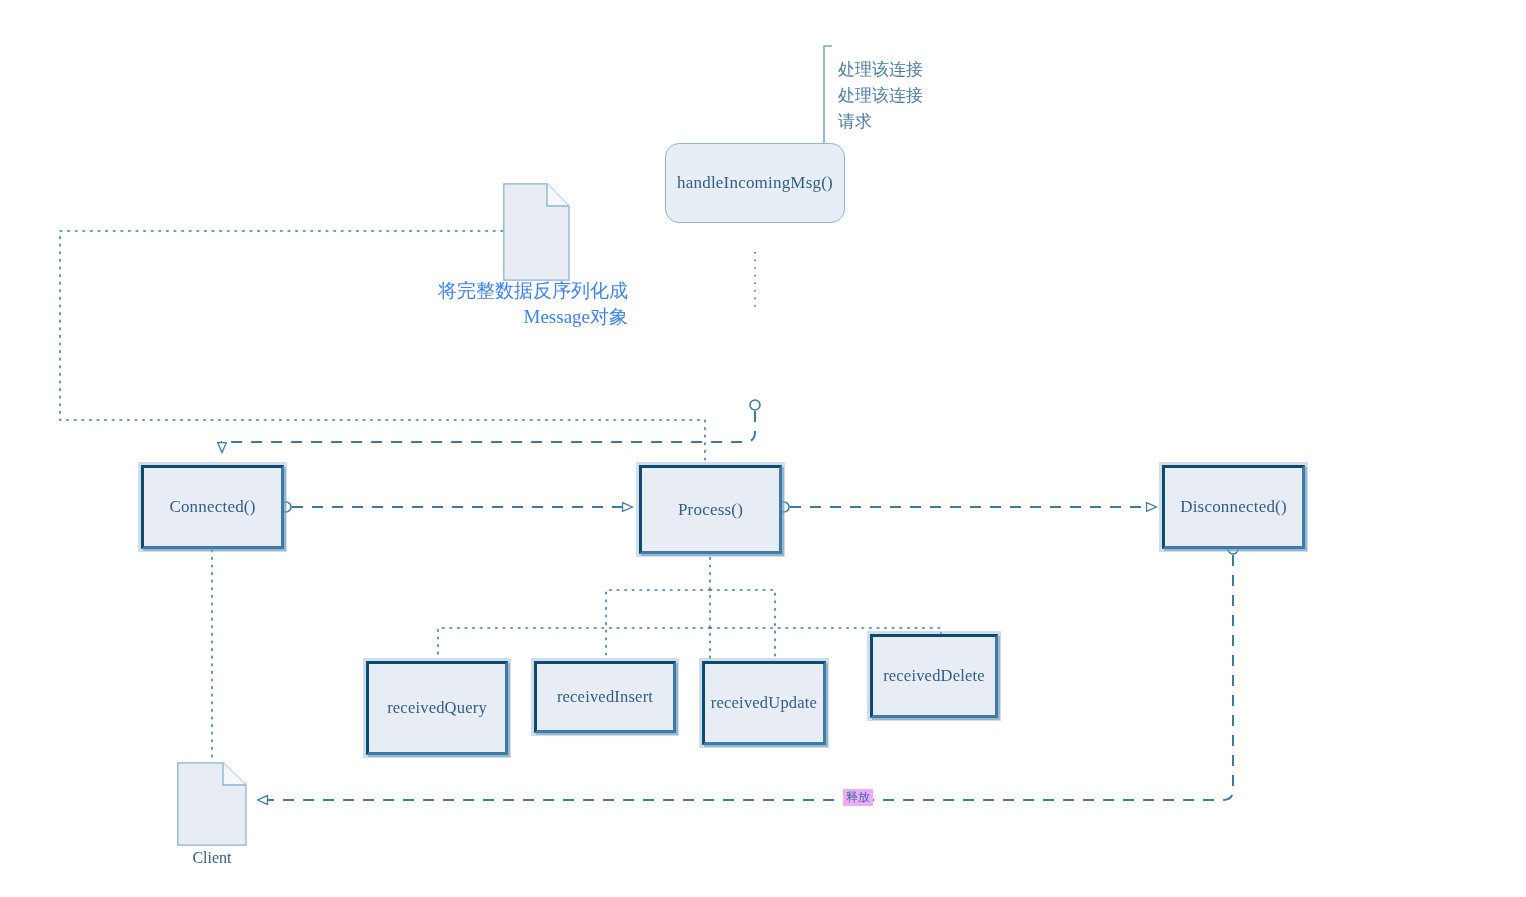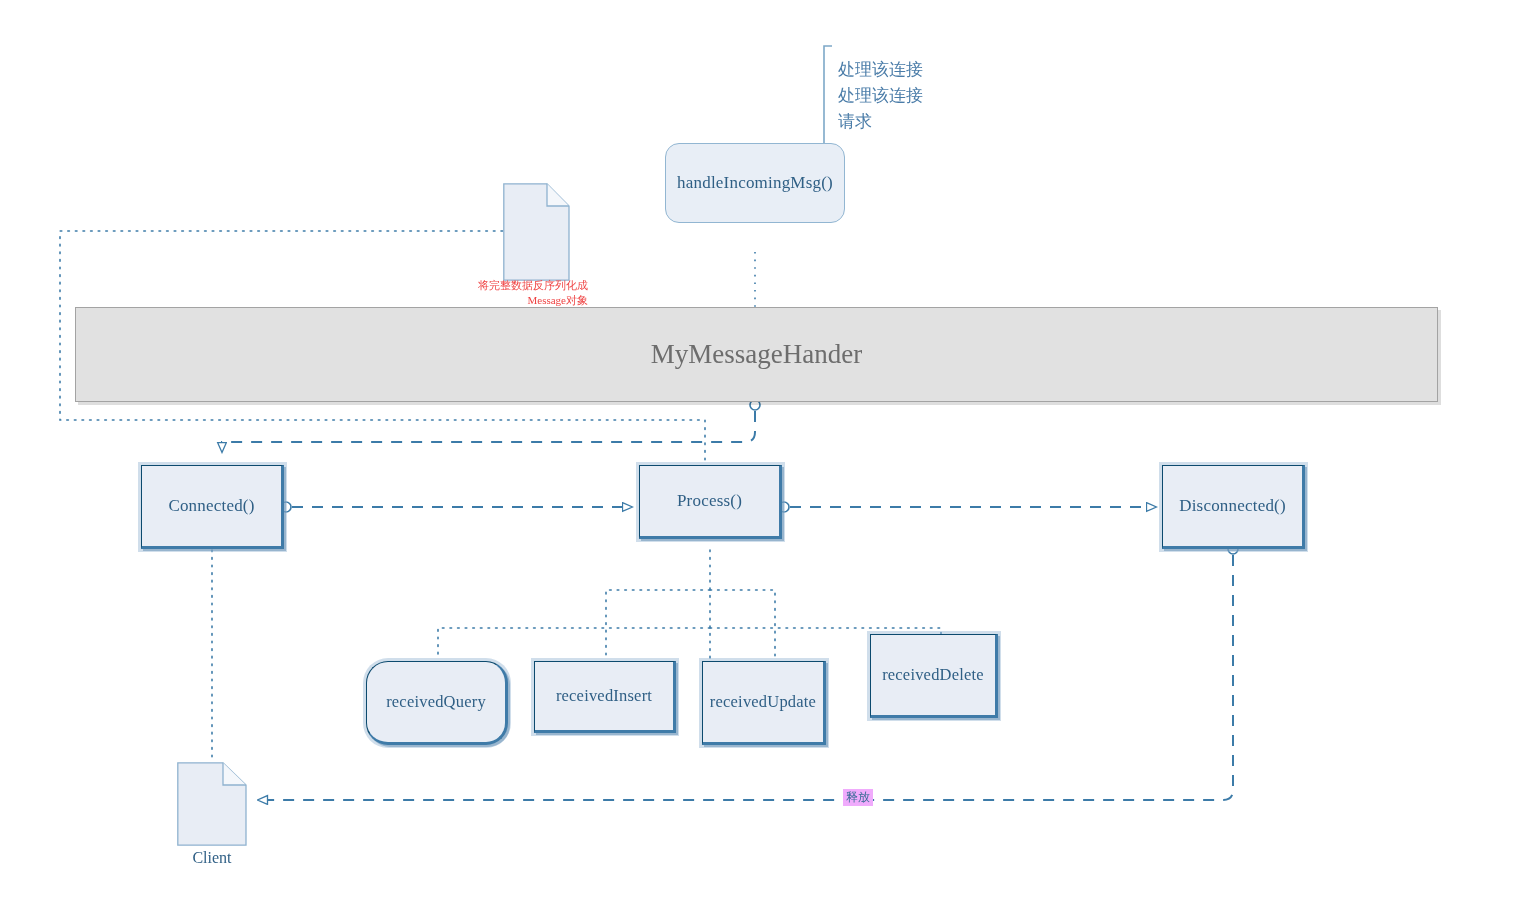--- a/index.html
+++ b/index.html
@@ -25,21 +25,21 @@
     left: 0; top: 0;
     width: 1526px;
     height: 897px;
     pointer-events: none;
   }
   
   .node {
     position: absolute;
     box-sizing: border-box;
     background: #e8edf5;
-    border: 1px solid #0c4a6e;
+    border: 3px solid #0c4a6e;
     box-shadow: 0 0 0 3px rgba(150,182,210,0.45),
                 2px 2px 0 0 rgba(70,120,160,0.55);
     display: flex;
     align-items: center;
     justify-content: center;
     color: #2f5f85;
     font-size: 17px;
     letter-spacing: .2px;
   }
   .node.state {
@@ -85,22 +85,22 @@
   }
   .note-text {
     position: absolute;
     color: #4a7ca8;
     font-family: "DejaVu Sans", "Liberation Sans", sans-serif;
     font-size: 17px;
     line-height: 1.52;
   }
   .cn-caption {
     position: absolute;
-    color: #ef4444;
-    font-size: 11px;
+    color: #3b82f6;
+    font-size: 19px;
     text-align: right;
     line-height: 1.35;
     white-space: nowrap;
   }
   .edge-label {
     position: absolute;
     color: #3c6e98;
     font-size: 12px;
     background: #f0abfc;
     padding: 0 3px;
@@ -174,37 +174,34 @@
     <svg width="67" height="98" viewBox="0 0 67 98">
       <path d="M0.8,0.8 L44,0.8 L66,23 L66,97.2 L0.8,97.2 Z" fill="#e8edf5" stroke="#8fb2cf" stroke-width="1.3"></path>
       <path d="M44,0.8 L44,23 L66,23" fill="#f4f7fb" stroke="#8fb2cf" stroke-width="1.3"></path>
     </svg>
   </div>
   <div class="cn-caption" style="left:533px; top:278px; transform:translateX(-50%);">
     <div>将完整数据反序列化成</div>
     <div>Message对象</div>
   </div>
 
-  <div class="bar" style="left:75px; top:307px; width:1363px; height:95px;">
-    <span>MyMessageHander</span>
-  </div>
 
   <div class="node state" style="left:141px; top:465px; width:143px; height:84px;">
     <span>Connected()</span>
   </div>
 
-  <div class="node state" style="left:639px; top:465px; width:143px; height:74px;">
+  <div class="node state" style="left:639px; top:465px; width:143px; height:89px;">
     <span>Process()</span>
   </div>
 
   <div class="node state" style="left:1162px; top:465px; width:143px; height:84px;">
     <span>Disconnected()</span>
   </div>
 
-  <div class="node state leaf" style="left:366px; top:661px; width:142px; height:84px;border-radius:22px;">
+  <div class="node state leaf" style="left:366px; top:661px; width:142px; height:94px;">
     <span>receivedQuery</span>
   </div>
 
   <div class="node state leaf" style="left:534px; top:661px; width:142px; height:72px;">
     <span>receivedInsert</span>
   </div>
 
   <div class="node state leaf" style="left:702px; top:661px; width:124px; height:84px;">
     <span>receivedUpdate</span>
   </div>

